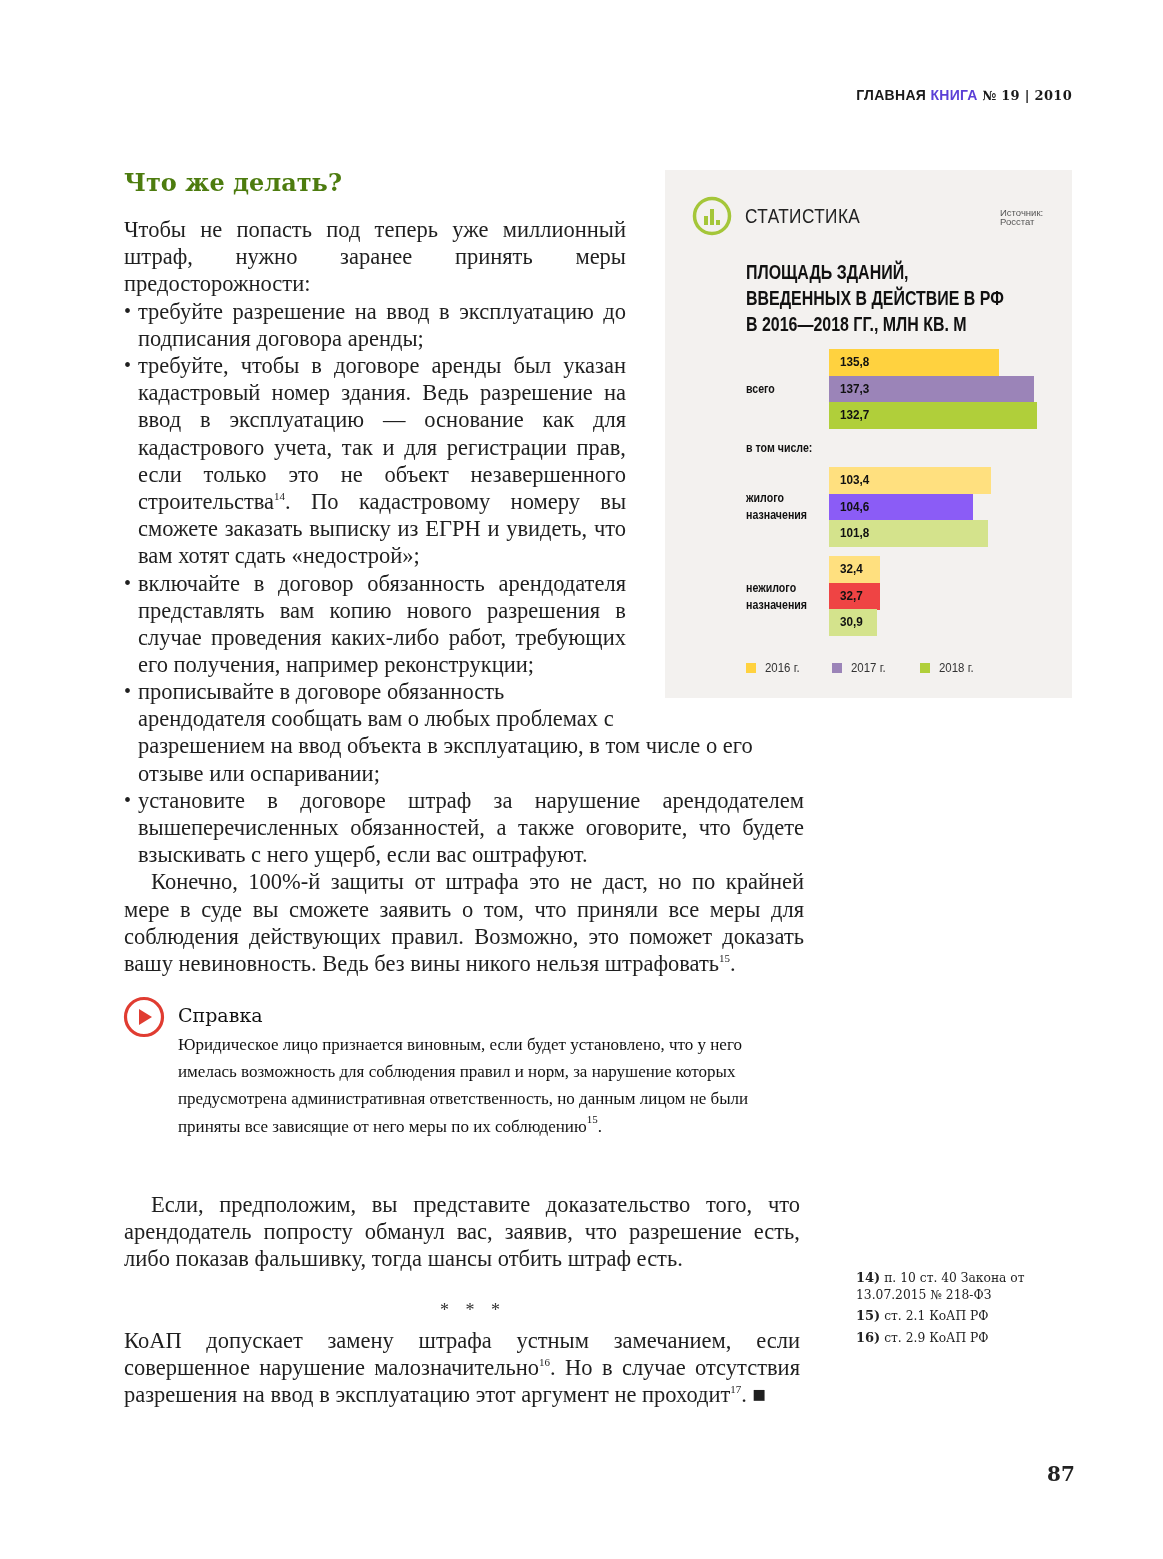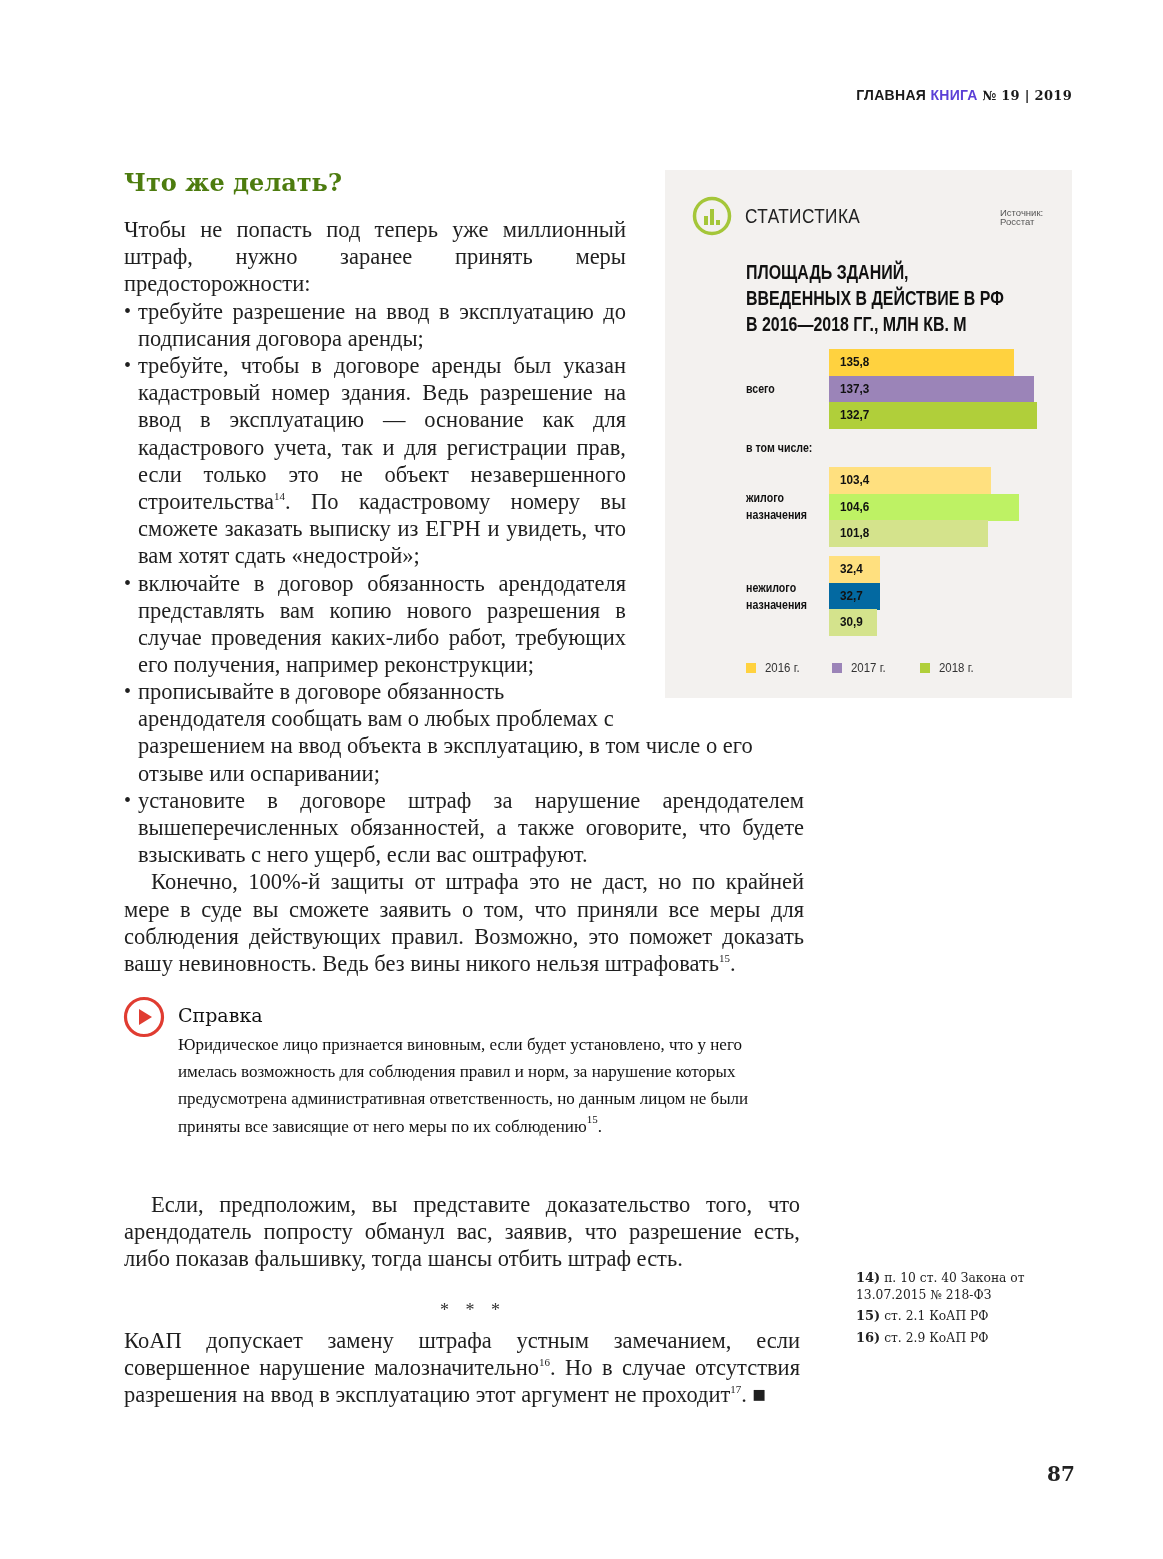--- a/index.html
+++ b/index.html
@@ -79,21 +79,21 @@
   .fn { margin-bottom: 5px; }
   .fn b { font-weight: bold; font-size: 13px; }
   #page-number { left: 1047px; top: 1462px; font-family: "DejaVu Serif", serif; font-size: 20px; color: #222; font-weight: bold; }
 </style>
 </head>
 <body>
 
 <div id="running-head" class="abs">
   <span>ГЛАВНАЯ</span>
   <span class="brand2">КНИГА</span>
-  <span class="issue">№ 19 | 2019</span>
+  <span class="issue">№ 19 | 2010</span>
 </div>
 
 <div id="section-title" class="abs">Что же делать?</div>
 
 <div class="abs body-text" style="left:124px; top:216px; width:502px;">
   <p class="para justify">Чтобы не попасть под теперь уже миллионный штраф, нужно заранее принять меры предосторожности:</p>
   <ul class="bullet-list">
     <li class="justify">требуйте разрешение на ввод в эксплуатацию до подписания договора аренды;</li>
     <li class="justify"><span>требуйте, чтобы в договоре аренды был указан кадастровый номер здания. Ведь разрешение на ввод в эксплуатацию — основание как для кадастрового учета, так и для регистрации прав, если только это не объект незавершенного строительства</span><sup>14</sup><span>. По кадастровому номеру вы сможете заказать выписку из ЕГРН и увидеть, что вам хотят сдать «недострой»;</span></li>
     <li class="justify">включайте в договор обязанность арендодателя представлять вам копию нового разрешения в случае проведения каких-либо работ, требующих его получения, например реконструкции;</li>
@@ -148,42 +148,42 @@
     <div class="cat-label abs" style="left:81px; top:270px;">в том числе:</div>
     <div class="cat-label abs" style="left:81px; top:320px;">
       <div>жилого</div>
       <div>назначения</div>
     </div>
     <div class="cat-label abs" style="left:81px; top:410px;">
       <div>нежилого</div>
       <div>назначения</div>
     </div>
     <div id="bars">
-        <div class="bar" style="left: 164px; top: 179px; width: 170px; background: rgb(255, 210, 63); padding-left: 15px;">
+        <div class="bar" style="left: 164px; top: 179px; width: 170px; background: rgb(255, 210, 63);">
           <span class="bar-label">135,8</span>
         </div>
         <div class="bar" style="left: 164px; top: 205.6px; width: 205px; background: rgb(155, 132, 184);">
           <span class="bar-label">137,3</span>
         </div>
         <div class="bar" style="left: 164px; top: 232.2px; width: 207.808px; background: rgb(176, 207, 58);">
           <span class="bar-label">132,7</span>
         </div>
         <div class="bar" style="left: 164px; top: 297px; width: 161.924px; background: rgb(255, 224, 127);">
           <span class="bar-label">103,4</span>
         </div>
-        <div class="bar" style="left: 164px; top: 323.6px; width: 190px; background: #bef264;">
+        <div class="bar" style="left: 164px; top: 323.6px; width: 144px; background: #8b5cf6;">
           <span class="bar-label">104,6</span>
         </div>
         <div class="bar" style="left: 164px; top: 350.2px; width: 159.419px; background: rgb(212, 227, 140);">
           <span class="bar-label">101,8</span>
         </div>
         <div class="bar" style="left: 164px; top: 386px; width: 50.7384px; background: rgb(255, 224, 127);">
           <span class="bar-label">32,4</span>
         </div>
-        <div class="bar" style="left: 164px; top: 412.6px; width: 51.2082px; background: #0369a1;">
+        <div class="bar" style="left: 164px; top: 412.6px; width: 51.2082px; background: #ef4444;">
           <span class="bar-label">32,7</span>
         </div>
         <div class="bar" style="left: 164px; top: 439.2px; width: 48.3894px; background: rgb(212, 227, 140);">
           <span class="bar-label">30,9</span>
         </div>
       </div>
 
     <div class="legend-item" style="left:81px;text-align:right;">
       <span class="legend-swatch" style="background:#ffd23f;"></span>
       <span class="legend-text">2016 г.</span>

